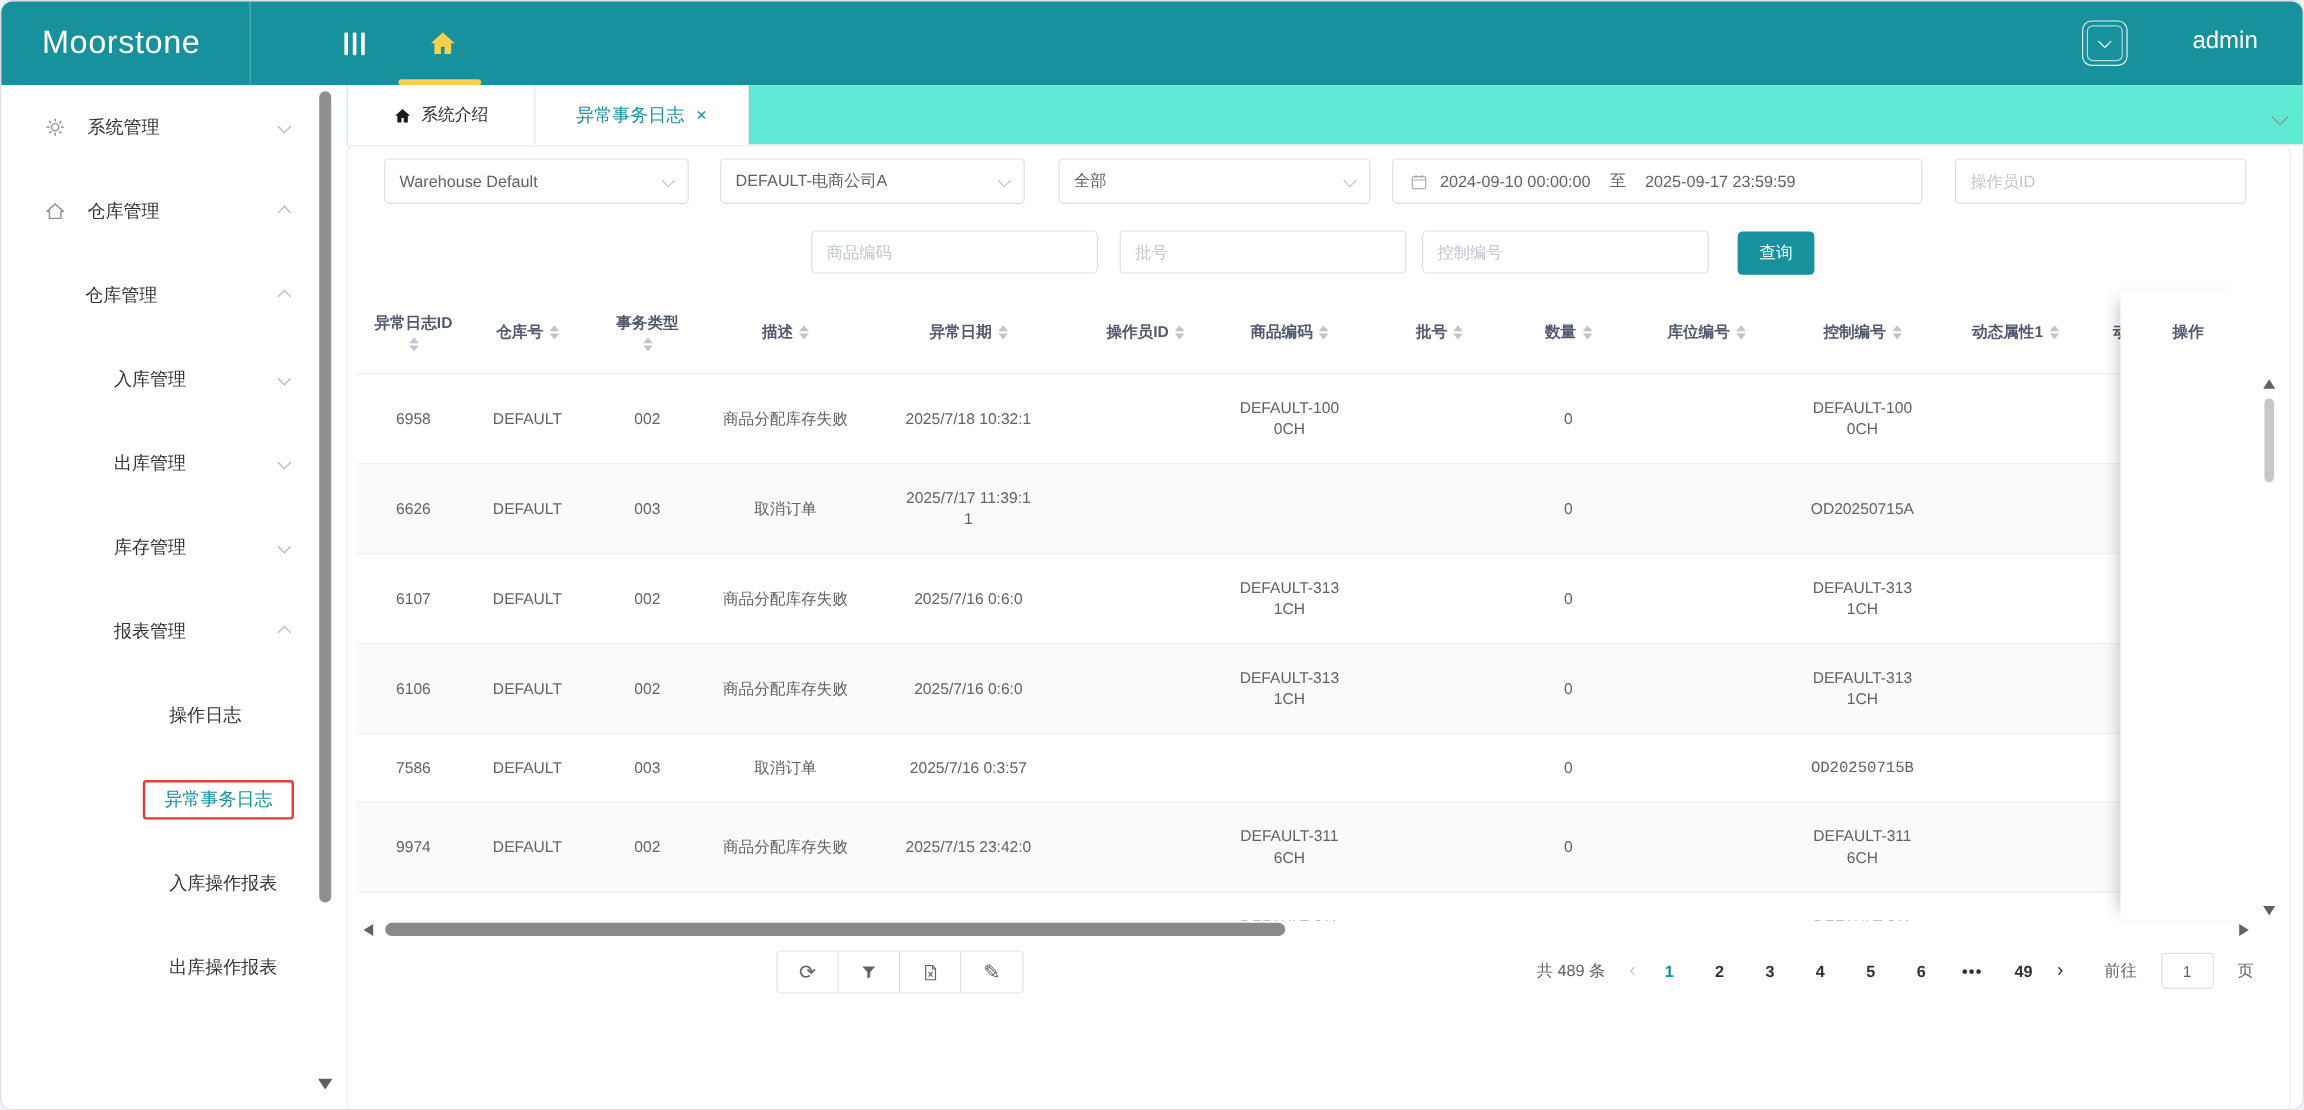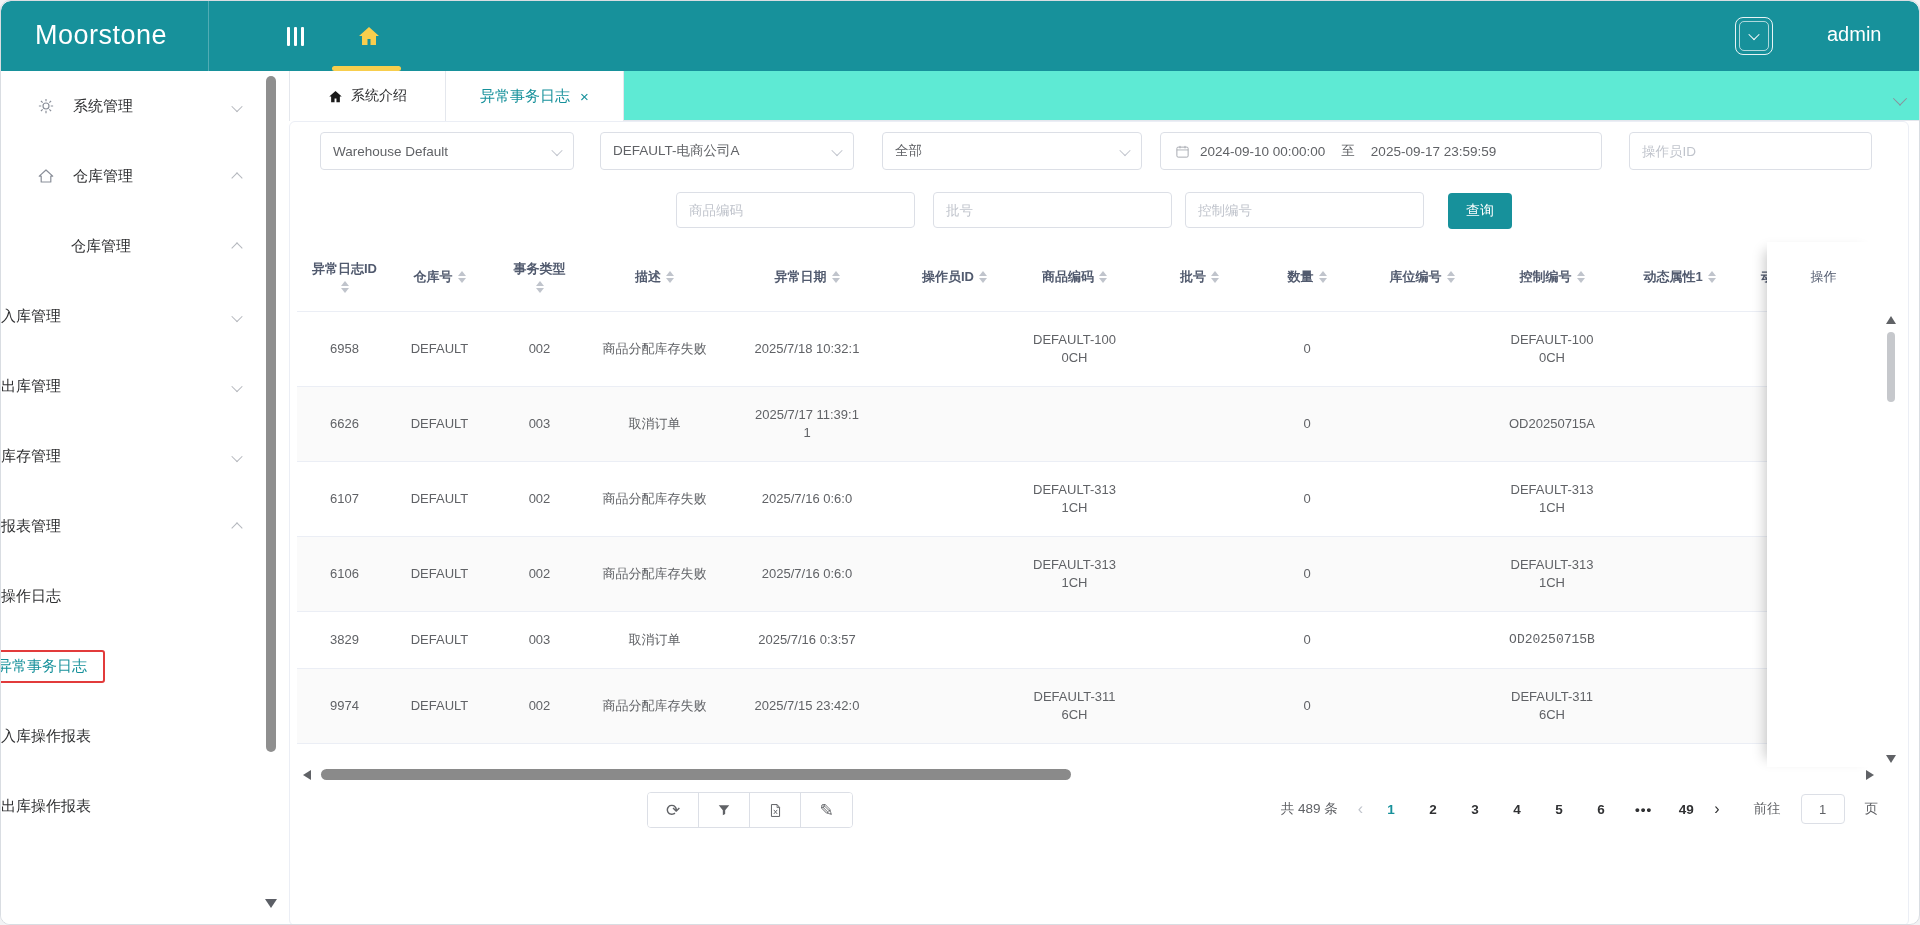--- a/index.html
+++ b/index.html
@@ -26,23 +26,23 @@
   .chevron.up { transform:rotate(-135deg); }
   .chevron.white { border-color:#fff; }
 
   
   .sidebar { position:absolute; left:0; top:70px; width:288px; height:855px; background:#fff; }
   .side-item { position:relative; height:70px; display:flex; align-items:center; font-size:15px; color:#303133; cursor:pointer; }
   .side-item .s-icon { width:18px; height:18px; margin-right:18px; color:#8a8f99; flex:0 0 auto; }
   .side-item .s-icon svg { width:18px; height:18px; display:block; }
   .lvl1 { padding-left:36px; }
   .lvl2 { padding-left:70px; }
-  .lvl3 { }
+  .lvl3 { padding-left:94px; }
   .lvl4 { padding-left:118px; }
-  .lvl5 { }
+  .lvl5 { padding-left:140px; }
   .side-item .chev { position:absolute; right:48px; }
   .side-item .chev span { border-color:#B4B7BD; }
   .side-item.active { color:#17919B; }
   .side-item.active .red-box { border:2px solid #E23B3B; border-radius:3px; padding:5px 16px; margin-left:-22px; }
   .side-scroll { position:absolute; left:265px; top:5px; width:10px; height:676px; background:#8F8F8F; border-radius:5px; cursor:pointer; }
   .side-scroll-down { position:absolute; left:264px; top:828px; width:0; height:0;
        border-left:6px solid transparent; border-right:6px solid transparent; border-top:9px solid #5c5f66; cursor:pointer; }
 
   
   .tabbar { position:absolute; left:288px; top:70px; width:1632px; height:50px; background:#5eead4; border-bottom:1px solid #E4E7ED; }
@@ -85,21 +85,21 @@
 
   .tbl-body { position:absolute; left:7px; top:190px; width:1550px; height:455px; overflow:hidden; }
   .tr { display:flex; align-items:center; border-bottom:1px solid #EBEEF5; background:#fff; }
   .tr:nth-child(even) { background:#FAFAFA; }
   .td { padding:19px 4px; font-size:13px; color:#606266; text-align:center; flex:0 0 auto;
         white-space:pre-line; line-height:18px; }
 
   .op-col { position:absolute; left:1477px; top:120px; width:113px; height:525px; background:#fff;
             box-shadow:-10px 0 12px -8px rgba(0,0,0,.22); }
   .op-col .op-head { height:70px; display:flex; align-items:center; justify-content:center;
-            font-size:13px; font-weight:normal; color:#515A6E; }
+            font-size:13px; font-weight:bold; color:#515A6E; }
 
   
   .v-scroll { position:absolute; left:1594px; top:190px; width:14px; height:455px; }
   .v-up { position:absolute; left:2px; top:4px; width:0; height:0; border-left:5px solid transparent; border-right:5px solid transparent;
           border-bottom:8px solid #606266; cursor:pointer; }
   .v-thumb { position:absolute; left:3px; top:20px; width:8px; height:70px; background:#C6C8CC; border-radius:4px; cursor:pointer; }
   .v-down { position:absolute; left:2px; bottom:4px; width:0; height:0; border-left:5px solid transparent; border-right:5px solid transparent;
           border-top:8px solid #606266; cursor:pointer; }
   .h-scroll { position:absolute; left:7px; top:646px; width:1583px; height:14px; }
   .h-left { position:absolute; left:6px; top:2px; width:0; height:0; border-top:5px solid transparent; border-bottom:5px solid transparent;
@@ -416,21 +416,21 @@
 1CH</div>
           <div class="td" style="width: 125px;"></div>
           <div class="td" style="width: 90px;">0</div>
           <div class="td" style="width: 140px;"></div>
           <div class="td" style="width: 120px;">DEFAULT-313
 1CH</div>
           <div class="td" style="width: 135px;"></div>
           <div class="td" style="width: 100px;"></div>
         </div>
         <div class="tr">
-          <div class="td" style="width: 95px;">3829</div>
+          <div class="td" style="width: 95px;">7586</div>
           <div class="td" style="width: 95px;">DEFAULT</div>
           <div class="td" style="width: 105px;">003</div>
           <div class="td" style="width: 125px;">取消订单</div>
           <div class="td" style="width: 180px;">2025/7/16 0:3:57</div>
           <div class="td" style="width: 115px;"></div>
           <div class="td" style="width: 125px;"></div>
           <div class="td" style="width: 125px;"></div>
           <div class="td" style="width: 90px;">0</div>
           <div class="td" style="width: 140px;"></div>
           <div class="td" style="width: 120px; font-family: Liberation Mono, monospace;">OD20250715B</div>

